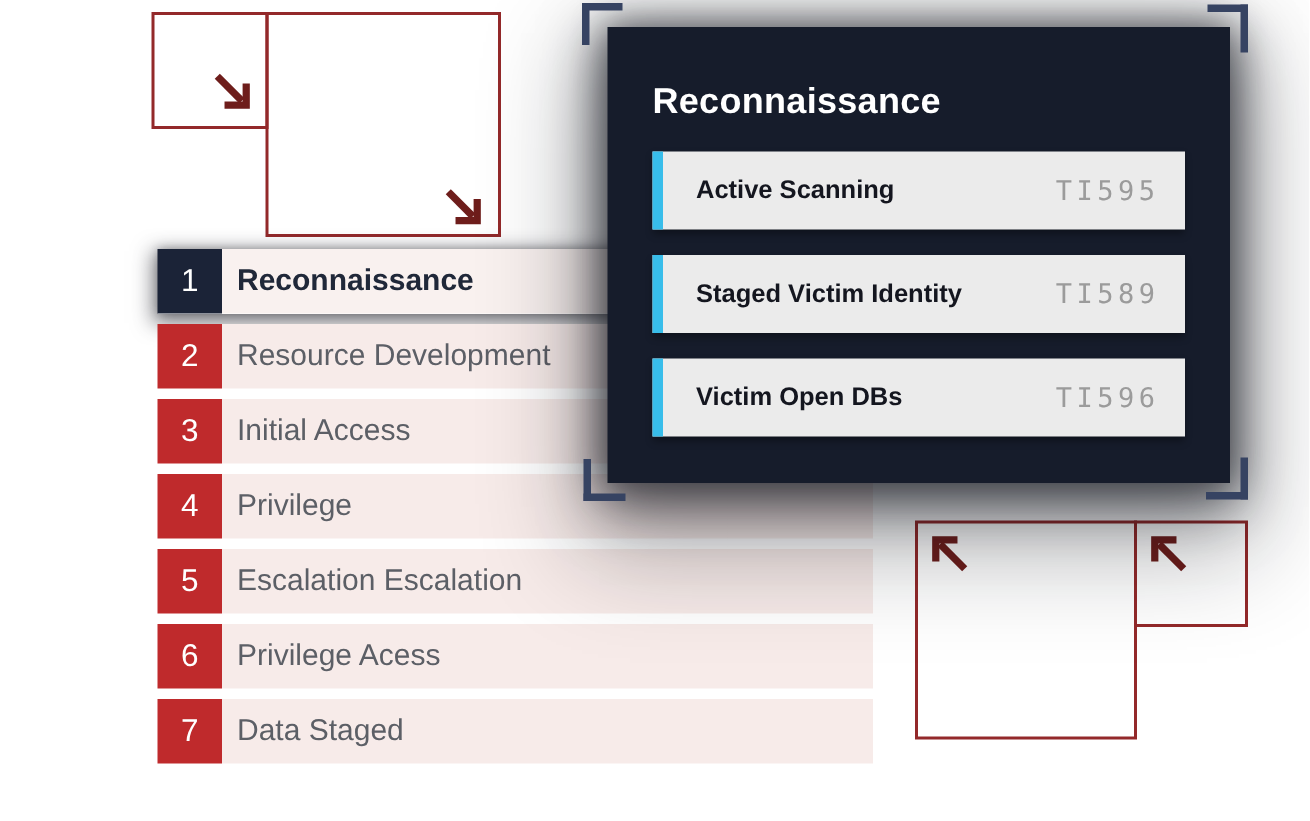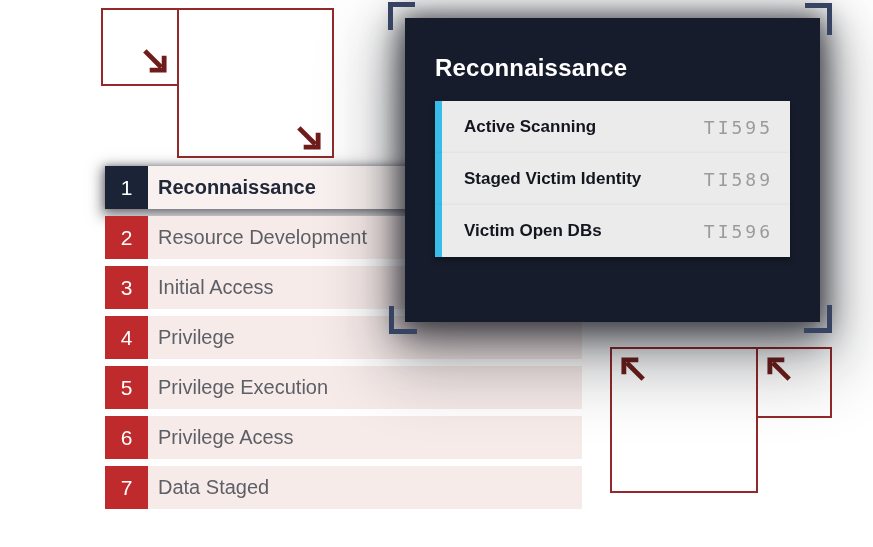--- a/index.html
+++ b/index.html
@@ -60,21 +60,21 @@
     position:absolute;left:405px;top:18px;width:415px;height:304px;box-sizing:border-box;
     background:var(--popup-bg);padding:37px 30px 0 30px;z-index:4;
     box-shadow:0 10px 35px 6px rgba(12,15,24,.55),
                0 28px 65px 18px rgba(12,15,24,.30),
                0 0 22px 2px rgba(12,15,24,.45);
   }
   .popup h2{margin:0;color:var(--popup-title);font-size:24px;line-height:1.05;letter-spacing:.2px;font-weight:700;}
   .popup .items{margin-top:21px;}
   .tech-item{
     display:flex;align-items:center;justify-content:space-between;
-    width:355px;height:52px;box-sizing:border-box;margin-bottom:0;
+    width:355px;height:52px;box-sizing:border-box;margin-bottom:17px;
     background:var(--item-bg);border-left:7px solid var(--cyan);
     padding:0 17px 0 22px;box-shadow:0 3px 5px rgba(0,0,0,.35);
   }
   .tech-label{font-size:17px;font-weight:700;color:var(--item-text);}
   .tech-code{font-family:"DejaVu Sans Mono",monospace;font-size:18px;letter-spacing:3px;color:var(--item-code);}
 
   
   .bracket{position:absolute;box-sizing:border-box;border:0 solid var(--bracket-navy);z-index:5;}
   #bracket-tl{left:388px;top:2px;width:27px;height:28px;border-top-width:5px;border-left-width:5px;}
   #bracket-tr{left:805px;top:3px;width:27px;height:32px;border-top-width:5px;border-right-width:5px;}
@@ -128,21 +128,21 @@
     <li class="step">
       <span class="num">3</span>
       <span class="lbl">Initial Access</span>
     </li>
     <li class="step">
       <span class="num">4</span>
       <span class="lbl">Privilege</span>
     </li>
     <li class="step">
       <span class="num">5</span>
-      <span class="lbl">Privilege Execution</span>
+      <span class="lbl">Escalation Escalation</span>
     </li>
     <li class="step">
       <span class="num">6</span>
       <span class="lbl">Privilege Acess</span>
     </li>
     <li class="step">
       <span class="num">7</span>
       <span class="lbl">Data Staged</span>
     </li>
   </ol>

